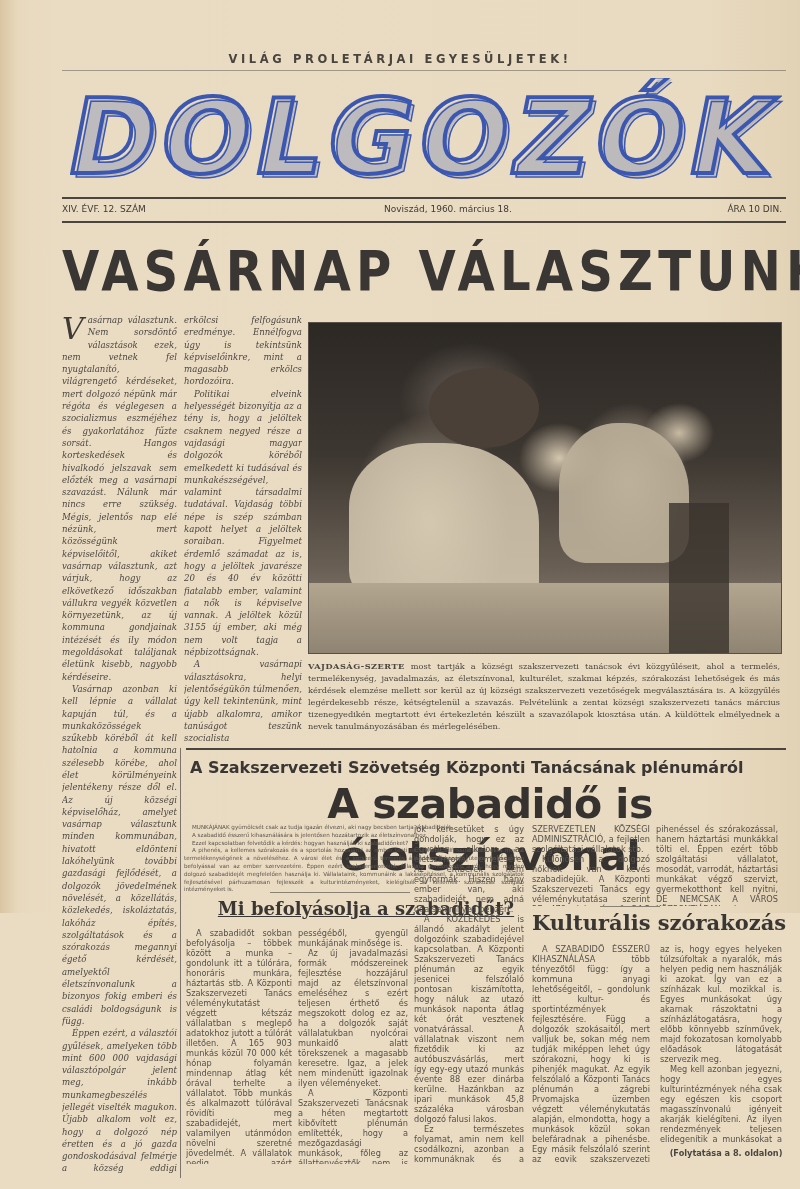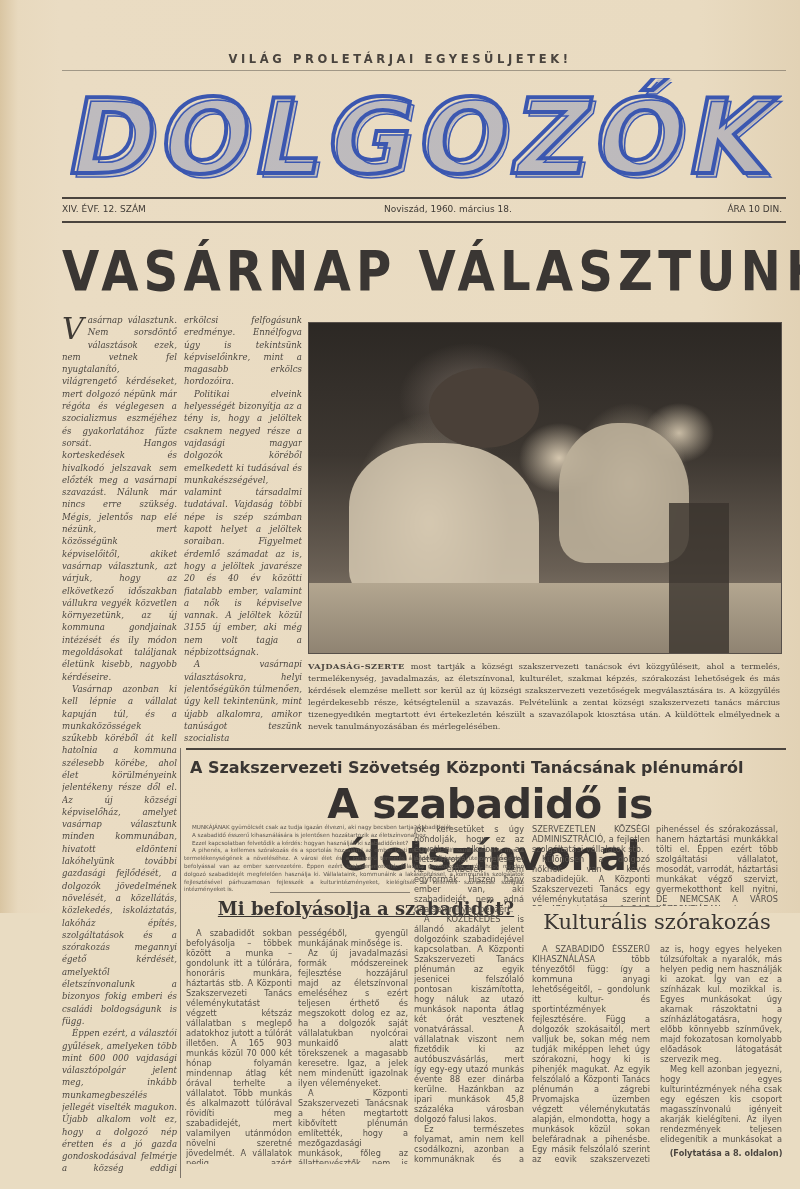--- a/index.html
+++ b/index.html
@@ -185,21 +185,21 @@
 
   <div class="sans-col" style="left:532px; top:824px; width:118px; height:82px;">
     <p style="text-indent:0">SZERVEZETLEN KÖZSÉGI ADMINISZTRÁCIÓ, a fejletlen szolgáltatási vállalatok stb.</p>
     <p>Különösen a dolgozó nőknek van kevés szabadidejük. A Központi Szakszervezeti Tanács egy véleménykutatása szerint 27 478 dolgozó nő 34,5 százaléka a vasárnap délutáni nem</p>
   </div>
   <div class="sans-col" style="left:656px; top:824px; width:122px; height:82px;">
     <p style="text-indent:0">pihenéssel és szórakozással, hanem háztartási munkákkal tölti el. Éppen ezért több szolgáltatási vállalatot, mosodát, varrodát, háztartási munkákat végző szervizt, gyermekotthont kell nyitni, DE NEMCSAK A VÁROS KÖZPONTJÁBAN, hanem a külvárosban is.</p>
   </div>
 
   <div class="rule" style="left:600px; top:906px; width:60px; height:1px; opacity:.6;"></div>
-  <div class="section-head" style="left:532px; top:910px; width:250px; font-size:21px; font-weight:normal;">Kulturális szórakozás</div>
+  <div class="section-head" style="left:532px; top:910px; width:250px; font-size:21px; font-weight:bold;">Kulturális szórakozás</div>
 
   <div class="sans-col" style="left:532px; top:944px; width:118px; height:218px;">
     <p>A SZABADIDŐ ÉSSZERŰ KIHASZNÁLÁSA több tényezőtől függ: így a kommuna anyagi lehetőségeitől, – gondolunk itt kultur- és sportintézmények fejlesztésére. Függ a dolgozók szokásaitól, mert valljuk be, sokan még nem tudják miképpen lehet úgy szórakozni, hogy ki is pihenjék magukat. Az egyik felszólaló a Központi Tanács plénumán a zágrebi Prvomajska üzemben végzett véleménykutatás alapján, elmondotta, hogy a munkások közül sokan belefáradnak a pihenésbe. Egy másik felszólaló szerint az egyik szakszervezeti csoport viszont úgy akarja rászoktatni a dolgozókat az aktív pihenésre és szórakozásra, hogy számukra vásárolja a sajtót, vagy egyeseknek teljesen kifizeti a tengerparton eltöltött nyaralás költségeit. Ezzel magyarázható</p>
   </div>
   <div class="sans-col" style="left:660px; top:944px; width:122px; height:200px;">
     <p style="text-indent:0">az is, hogy egyes helyeken túlzsúfoltak a nyaralók, más helyen pedig nem használják ki azokat. Így van ez a színházak kul. mozikkal is. Egyes munkásokat úgy akarnak rászoktatni a színházlátogatásra, hogy előbb könnyebb színművek, majd fokozatosan komolyabb előadások látogatását szervezik meg.</p>
     <p>Meg kell azonban jegyezni, hogy egyes kulturintézmények néha csak egy egészen kis csoport magasszínvonalú igényeit akarják kielégíteni. Az ilyen rendezmények teljesen elidegenítik a munkásokat a kulturális szórakozástól. Másrészt a kulturrendezmények túlzott mértékű kommercializálását is kifogásolta a Központi Szakszervezeti Tanács. Azt is hallani lehetett, hogy a kommercializálás-</p>
   </div>
   <div class="footnote">(Folytatása a 8. oldalon)</div>
 

